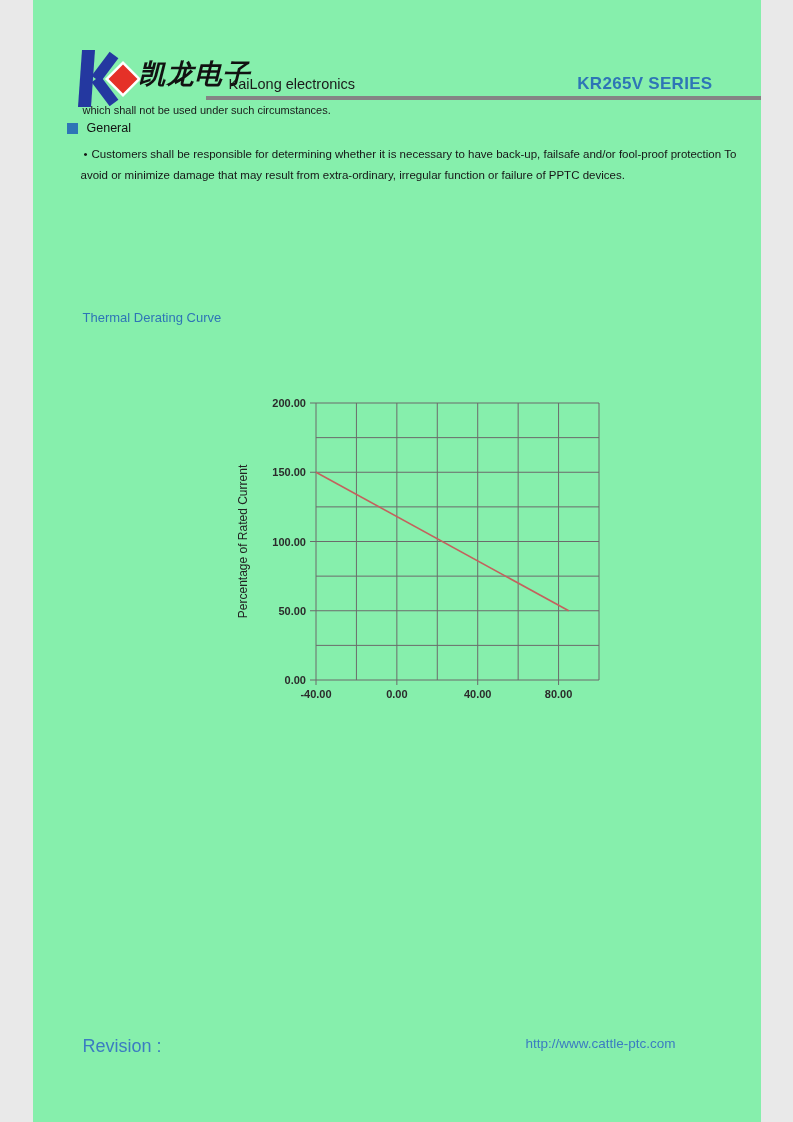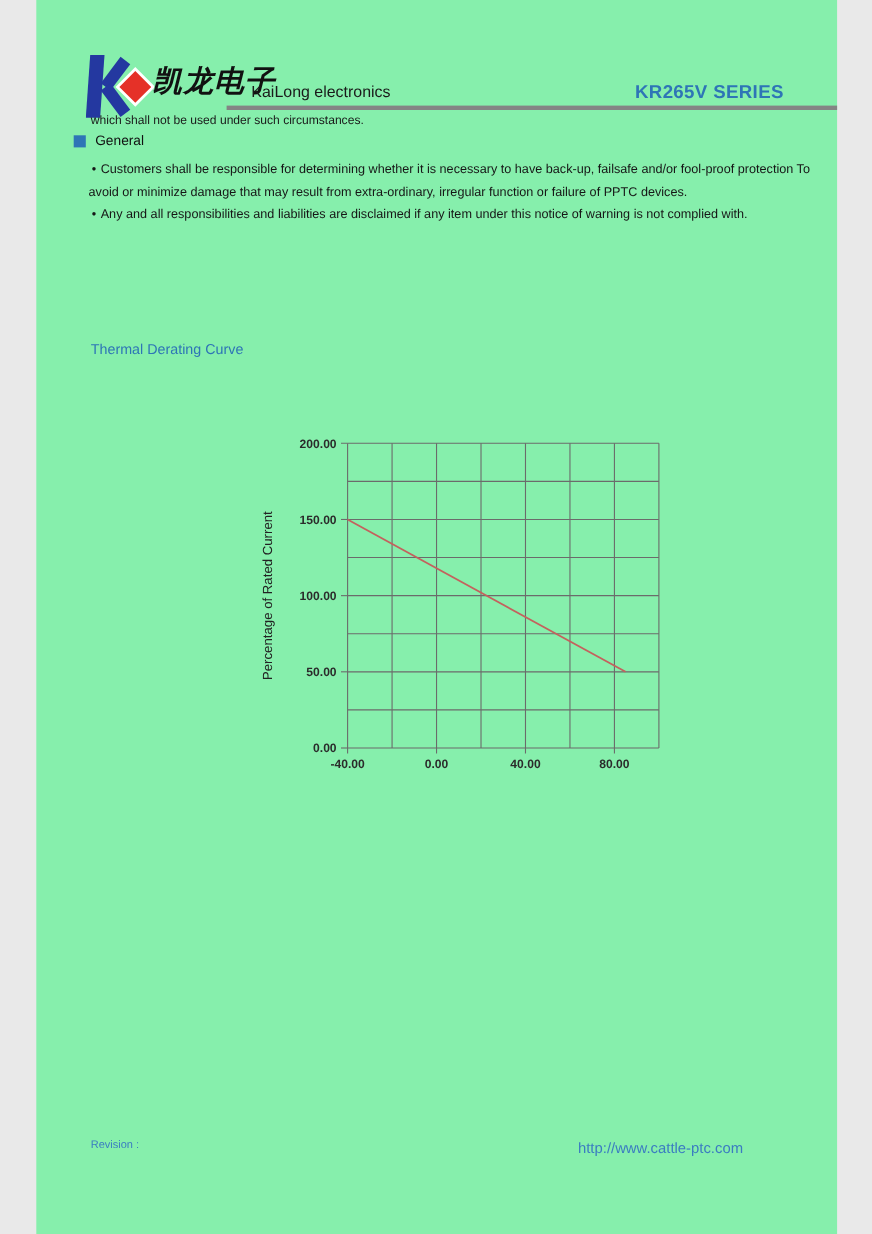--- a/index.html
+++ b/index.html
@@ -38,21 +38,21 @@
   .section-title {
     position:absolute; left:50px; top:310px; font-size:13px; font-weight:normal;
     color:#2e75b6;
   }
   
   .chart-svg { position:absolute; left:190px; top:385px; }
   .tick { font-family:"Liberation Sans", sans-serif; font-size:11px; font-weight:bold; fill:#2b2b2b; }
   .axis-label { font-family:"Liberation Sans", sans-serif; font-size:12px; fill:#222; }
   
   .revision {
-    position:absolute; left:50px; top:1036px; font-size:10px; color:#3b7cc1;
+    position:absolute; left:50px; top:1036px; font-size:18px; color:#3b7cc1;
   }
   .website {
     position:absolute; right:85px; top:1036px; font-size:13.5px; color:#3b7cc1;
     text-decoration:none;
   }
 </style>
 </head>
 <body>
 
 <div class="page">
@@ -70,21 +70,20 @@
 
   <div class="intro-line">which shall not be used under such circumstances.</div>
 
   <div class="general-row">
     <span class="general-square"></span>
     <span class="general-label">General</span>
   </div>
 
   <div class="notice">
     <p><span class="bullet">•</span><span>Customers shall be responsible for determining whether it is necessary to have back-up, failsafe and/or fool-proof protection To avoid or minimize damage that may result from extra-ordinary, irregular function or failure of PPTC devices.</span></p>
-    <p><span class="bullet">•</span><span>Any and all responsibilities and liabilities are disclaimed if any item under this notice of warning is not complied with.</span></p>
   </div>
 
   <div class="section-title">Thermal Derating Curve</div>
 
   <svg class="chart-svg" width="430" height="330" viewBox="0 0 430 330">
       <line x1="93" y1="18" x2="93" y2="295" stroke="#6b6b6b" stroke-width="1"></line>
       <line x1="133.42857142857142" y1="18" x2="133.42857142857142" y2="295" stroke="#6b6b6b" stroke-width="1"></line>
       <line x1="173.85714285714283" y1="18" x2="173.85714285714283" y2="295" stroke="#6b6b6b" stroke-width="1"></line>
       <line x1="214.28571428571428" y1="18" x2="214.28571428571428" y2="295" stroke="#6b6b6b" stroke-width="1"></line>
       <line x1="254.7142857142857" y1="18" x2="254.7142857142857" y2="295" stroke="#6b6b6b" stroke-width="1"></line>

